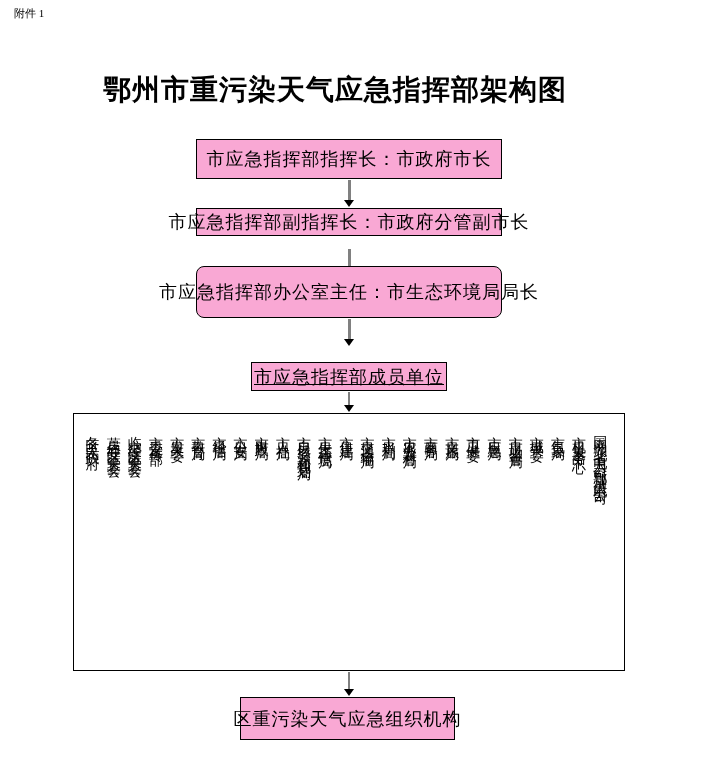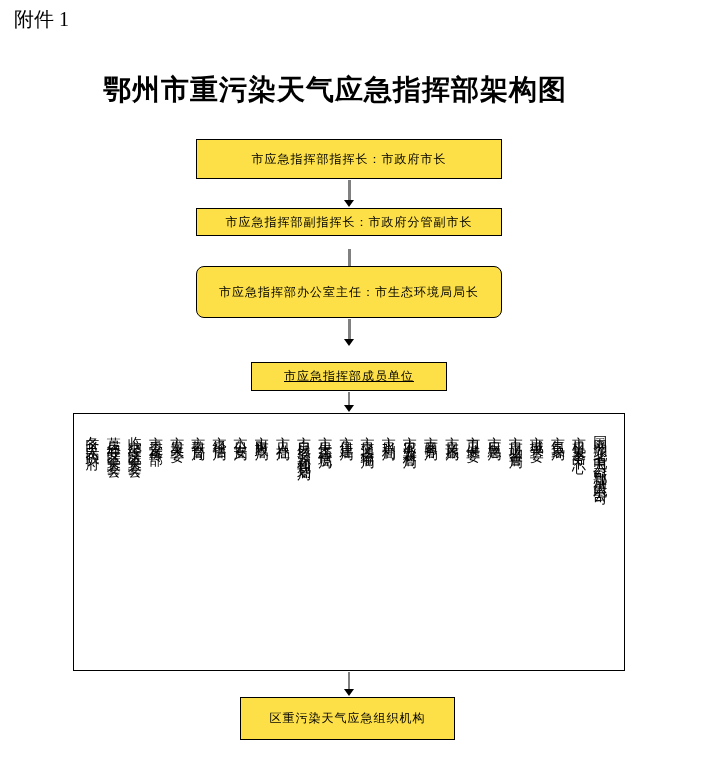--- a/index.html
+++ b/index.html
@@ -12,21 +12,21 @@
     position: relative;
     width: 706px;
     height: 784px;
     background: #ffffff;
     overflow: hidden;
   }
   .attachment-label {
     position: absolute;
     left: 14px;
     top: 6px;
-    font-size: 20px;
+    font-size: 11px;
     font-family: "Liberation Serif", serif;
     color: #000000;
     white-space: nowrap;
   }
   .chart-title {
     position: absolute;
     left: 0;
     top: 52px;
     width: 670px;
     text-align: center;
@@ -34,25 +34,25 @@
     font-weight: bold;
     font-family: "Liberation Serif", serif;
     letter-spacing: 1px;
     color: #000000;
     white-space: nowrap;
     margin-top: 19px;
   }
   .flow-box {
     position: absolute;
     border: 1px solid #000000;
-    background: #fde047;
+    background: #f9a8d4;
     display: flex;
     align-items: center;
     justify-content: center;
-    font-size: 12px;
+    font-size: 18px;
     letter-spacing: 1px;
     text-align: center;
     white-space: nowrap;
   }
   .box-commander   { left: 196px; top: 139px; width: 306px; height: 40px; }
   .box-deputy      { left: 196px; top: 208px; width: 306px; height: 28px; }
   .box-office      { left: 196px; top: 266px; width: 306px; height: 52px; border-radius: 8px; }
   .box-members-hdr { left: 251px; top: 362px; width: 196px; height: 29px; text-decoration: underline; }
   .box-district    { left: 240px; top: 697px; width: 215px; height: 43px; }
   .arrow {

